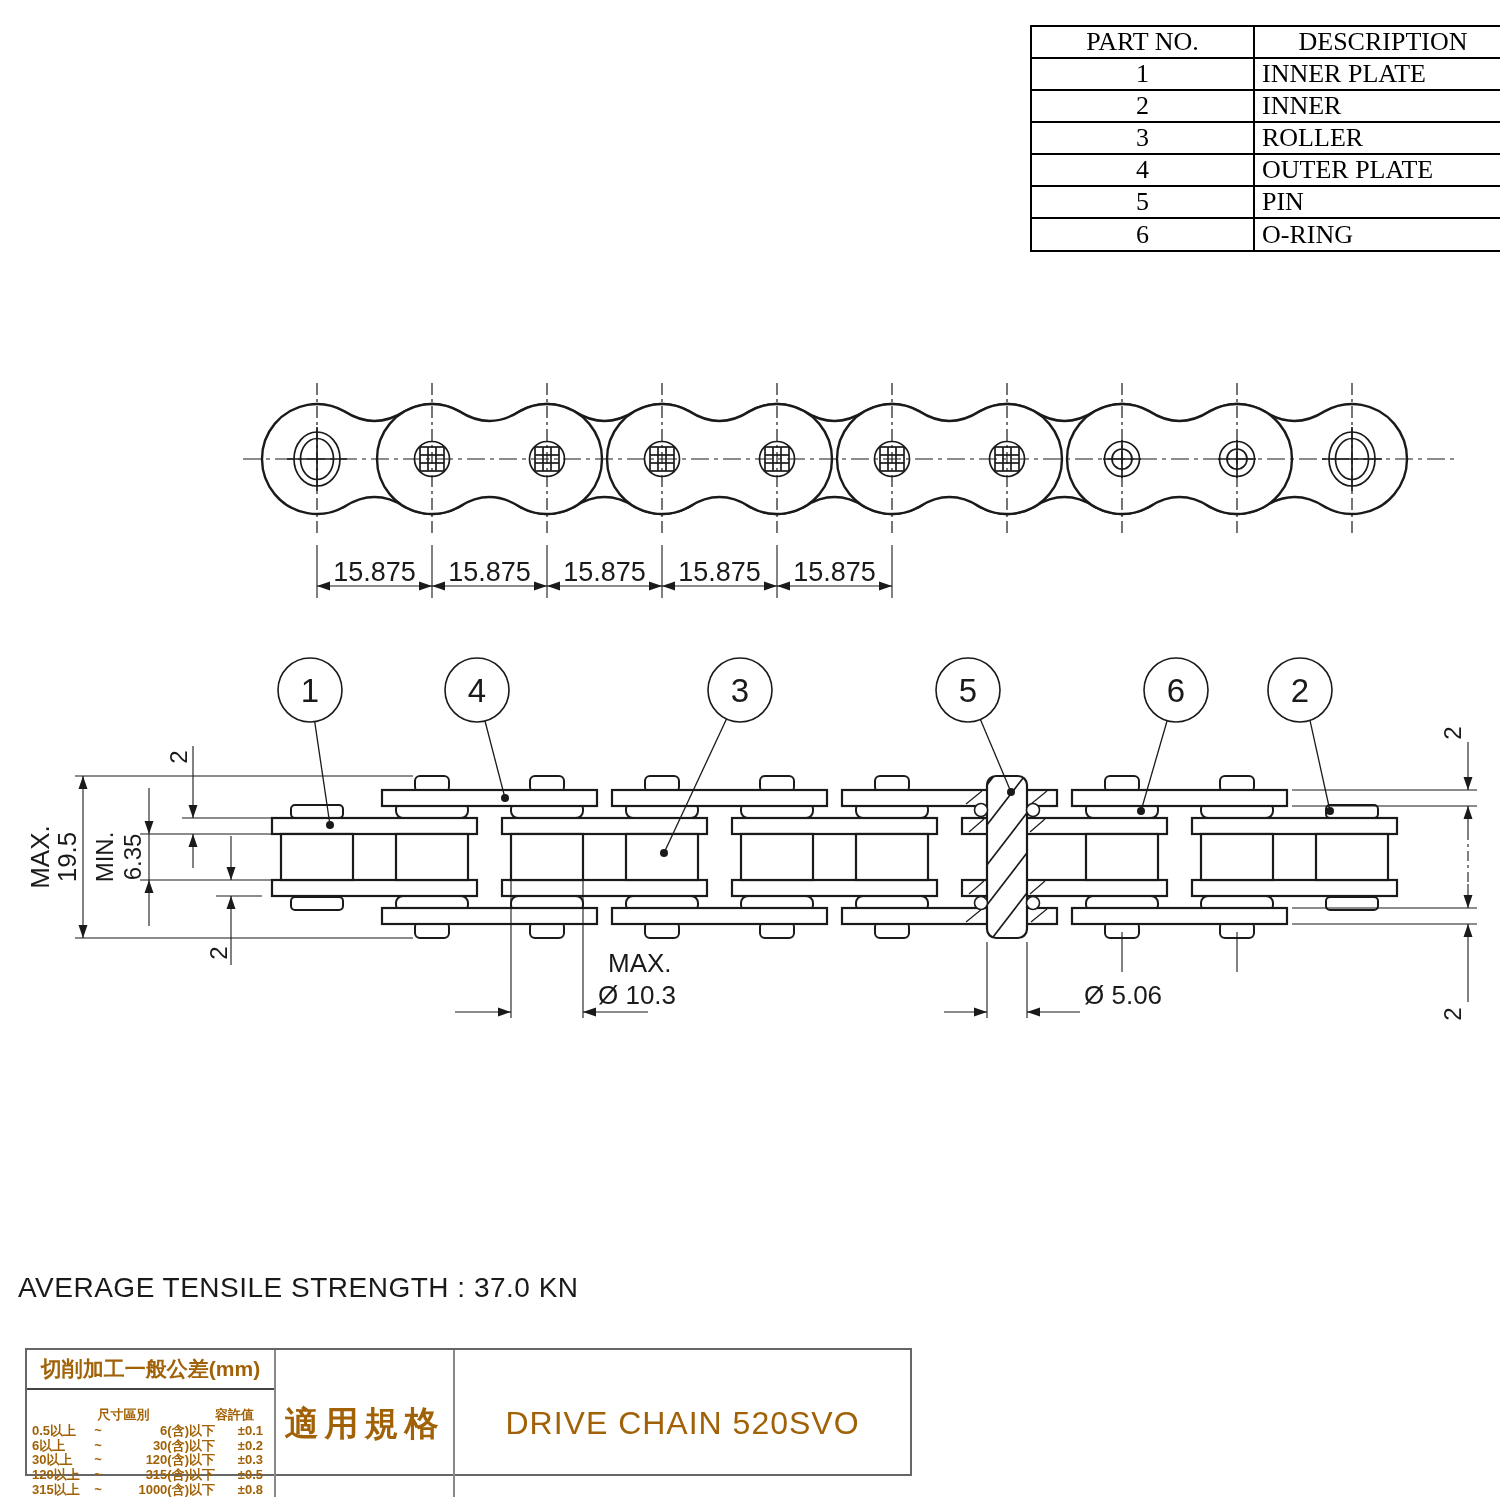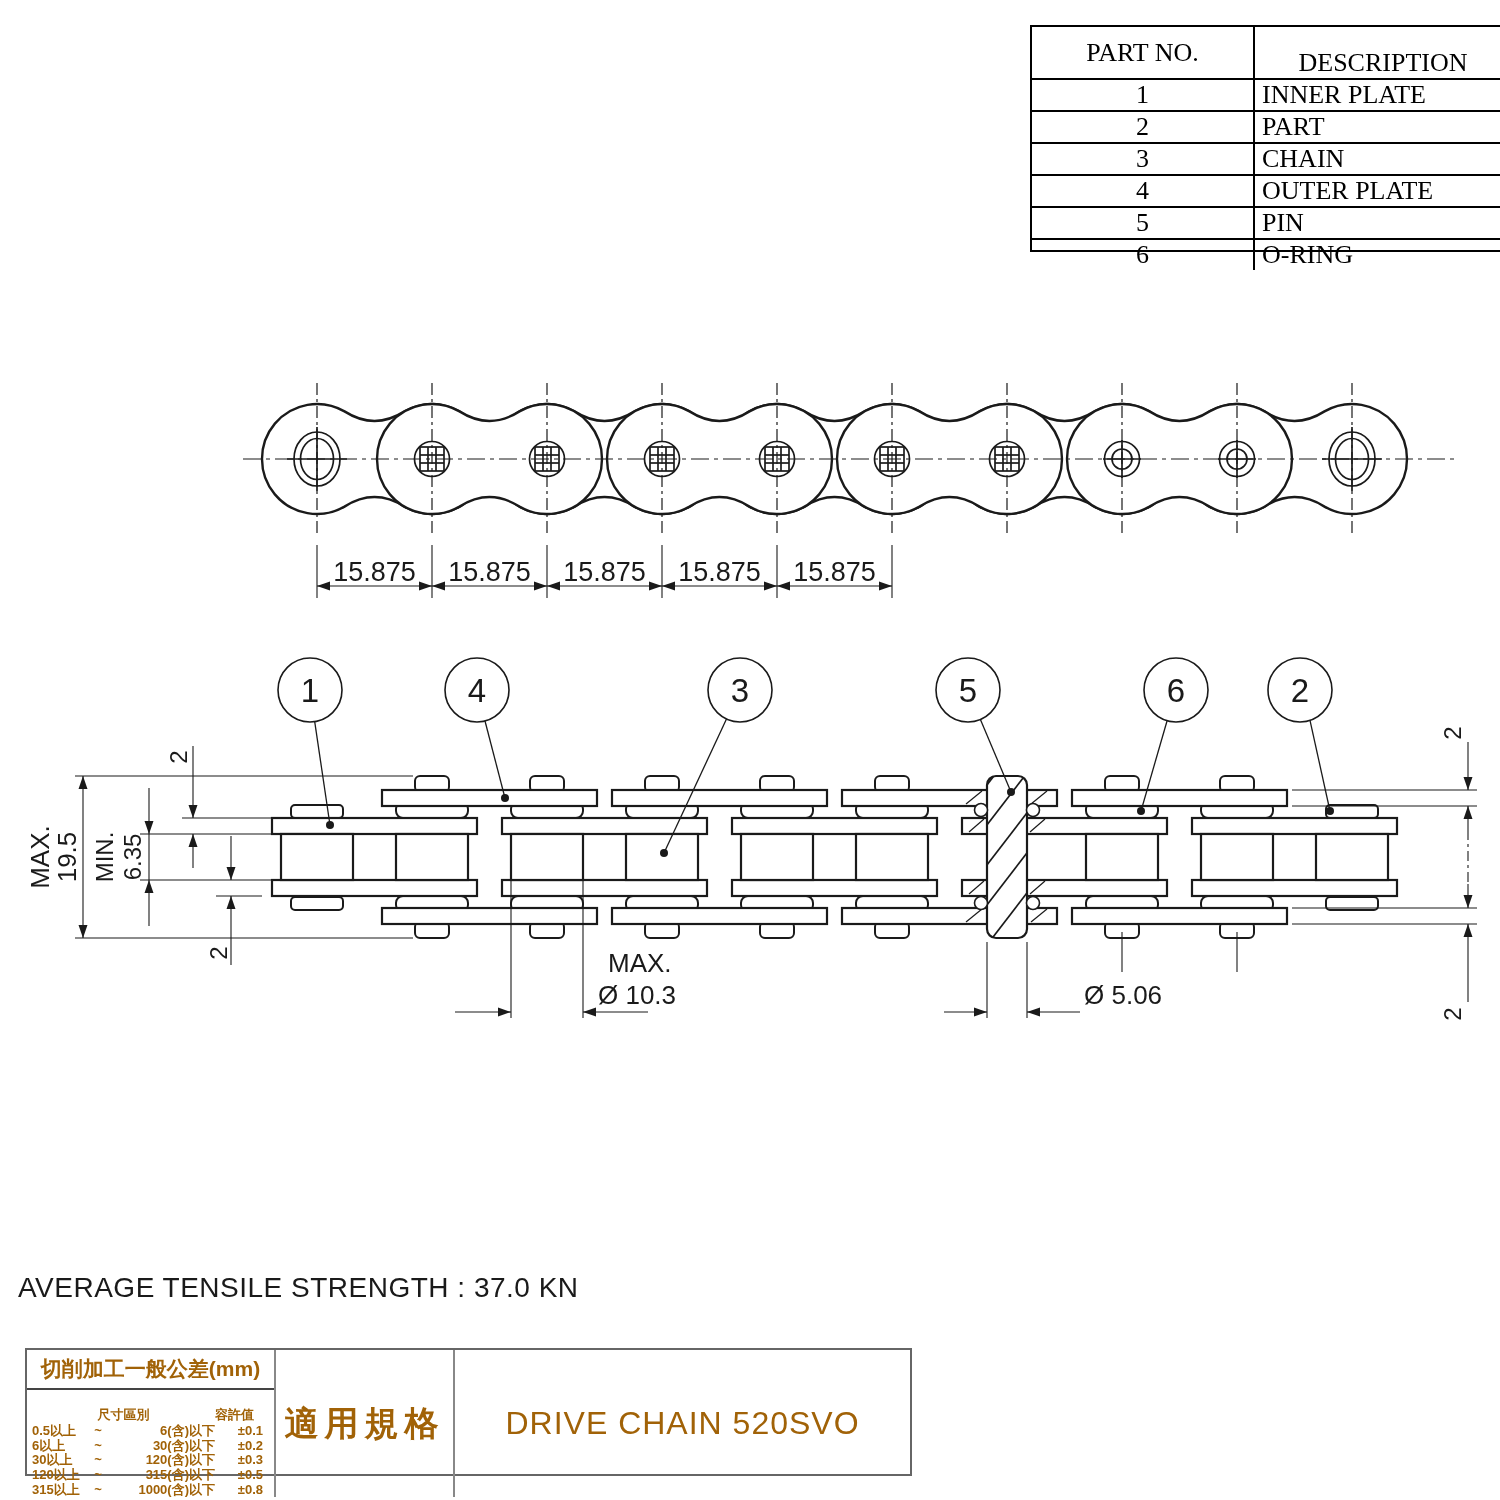--- a/index.html
+++ b/index.html
@@ -30,21 +30,21 @@
 
   
   .parts{position:absolute;left:1030px;top:25px;width:472px;height:227px;
          border:2.5px solid #000;box-sizing:border-box;display:grid;
          grid-template-columns:223px 1fr;grid-template-rows:repeat(7,1fr);
          font-family:"Liberation Serif",serif;font-size:26px;color:#000;}
   .parts>div{display:flex;align-items:center;border-bottom:2px solid #000;box-sizing:border-box;}
   .parts>div:nth-child(odd){border-right:2px solid #000;justify-content:center;}
   .parts>div:nth-child(even){padding-left:7px;}
   .parts>div:nth-last-child(-n+2){border-bottom:none;}
-  .parts>div:nth-child(2){justify-content:center;padding-left:11px;margin-top:21px;}
+  .parts>div:nth-child(2){justify-content:center;padding-left:11px;}
 
   
   .tensile{position:absolute;left:18px;top:1272px;font-size:28px;letter-spacing:.5px;color:#1a1a1a;}
 
   
   .btable{position:absolute;left:25px;top:1348px;width:887px;height:128px;border:2px solid #666;
           box-sizing:border-box;display:grid;grid-template-columns:249px 179px 1fr;color:#a16207;}
   .tol-left{border-right:2px solid #888;display:flex;flex-direction:column;box-sizing:border-box;}
   .tol-title{height:38px;border-bottom:2px solid #444;display:flex;align-items:center;justify-content:center;
              font-size:21px;font-weight:700;}
@@ -362,23 +362,23 @@
     </g>
   </g>
 </svg>
 
 <div class="parts">
   <div>PART NO.</div>
   <div>DESCRIPTION</div>
   <div>1</div>
   <div>INNER PLATE</div>
   <div>2</div>
-  <div>PART</div>
+  <div>INNER</div>
   <div>3</div>
-  <div>CHAIN</div>
+  <div>ROLLER</div>
   <div>4</div>
   <div>OUTER PLATE</div>
   <div>5</div>
   <div>PIN</div>
   <div>6</div>
   <div>O-RING</div>
 </div>
 
 <div class="tensile">AVERAGE TENSILE STRENGTH : 37.0 KN</div>
 

